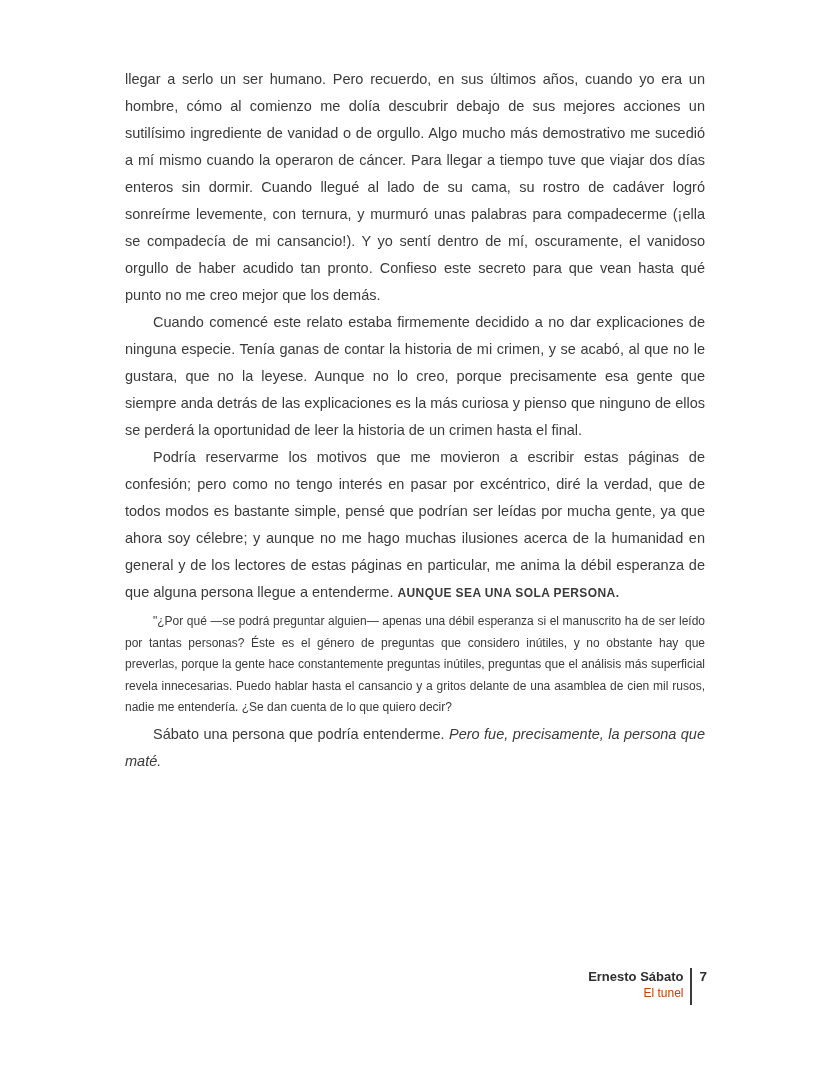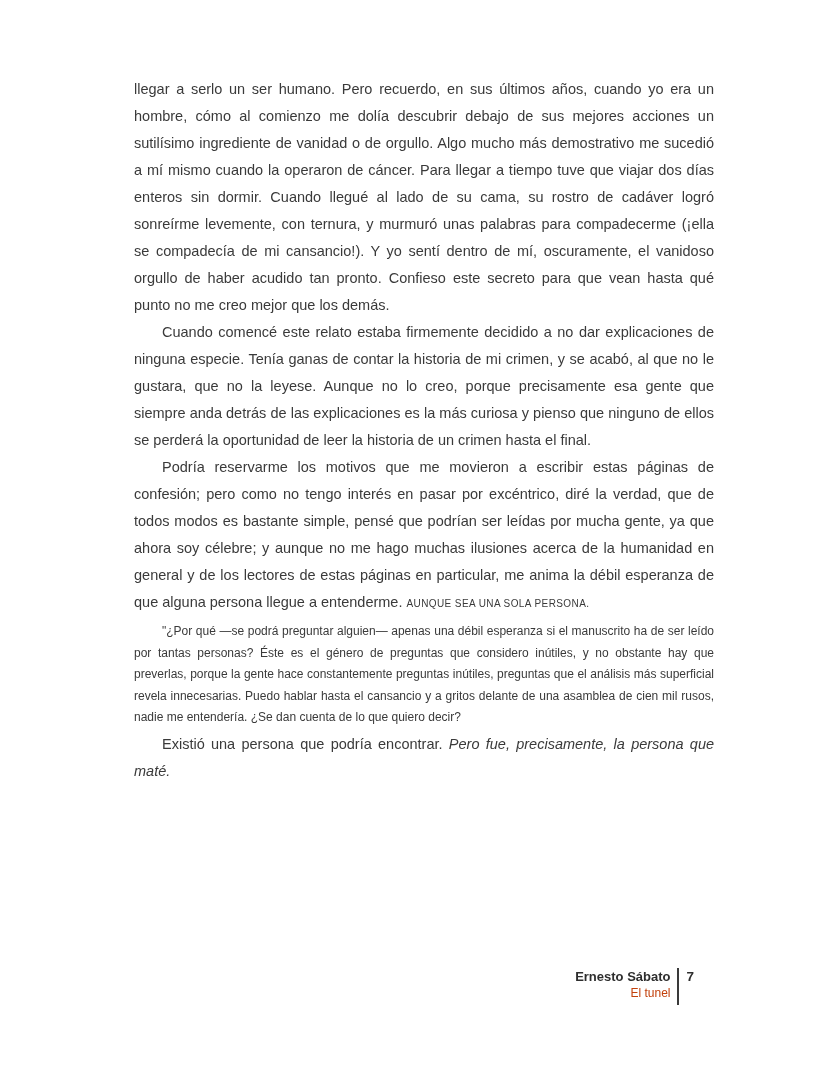--- a/index.html
+++ b/index.html
@@ -12,54 +12,54 @@
     width: 828px;
     height: 1071px;
     background: #ffffff;
     overflow: hidden;
     font-family: "Liberation Sans", sans-serif;
     color: #3a3a3a;
   }
   .content {
     position: absolute;
     left: 125px;
-    top: 76px;
+    top: 66px;
     width: 580px;
-    margin-left: 9px;
   }
   .body-par {
     margin: 0;
     font-size: 14.5px;
     line-height: 27px;
     text-align: justify;
     text-indent: 28px;
     color: #3a3a3a;
   }
   .body-par.no-indent {
     text-indent: 0;
   }
   .smallcaps {
-    font-size: 10px;
+    font-size: 12px;
     letter-spacing: 0.4px;
+    font-weight: bold;
   }
   .quote-par {
     margin: 4px 0 2px 0;
     font-size: 12px;
     line-height: 21.5px;
     text-align: justify;
     text-indent: 28px;
     color: #3a3a3a;
   }
   .italic {
     font-style: italic;
   }
   .footer {
     position: absolute;
     top: 968px;
-    right: 134px;
+    right: 121px;
     display: flex;
     align-items: flex-start;
     justify-content: space-between;
   }
   .footer-left {
     text-align: right;
   }
   .footer-author {
     font-size: 13px;
     font-weight: bold;
@@ -92,21 +92,21 @@
 
     <p class="body-par no-indent">llegar a serlo un ser humano. Pero recuerdo, en sus últimos años, cuando yo era un hombre, cómo al comienzo me dolía descubrir debajo de sus mejores acciones un sutilísimo ingrediente de vanidad o de orgullo. Algo mucho más demostrativo me sucedió a mí mismo cuando la operaron de cáncer. Para llegar a tiempo tuve que viajar dos días enteros sin dormir. Cuando llegué al lado de su cama, su rostro de cadáver logró sonreírme levemente, con ternura, y murmuró unas palabras para compadecerme (¡ella se compadecía de mi cansancio!). Y yo sentí dentro de mí, oscuramente, el vanidoso orgullo de haber acudido tan pronto. Confieso este secreto para que vean hasta qué punto no me creo mejor que los demás.</p>
 
 
     <p class="body-par">Cuando comencé este relato estaba firmemente decidido a no dar explicaciones de ninguna especie. Tenía ganas de contar la historia de mi crimen, y se acabó, al que no le gustara, que no la leyese. Aunque no lo creo, porque precisamente esa gente que siempre anda detrás de las explicaciones es la más curiosa y pienso que ninguno de ellos se perderá la oportunidad de leer la historia de un crimen hasta el final.</p>
 
     <p class="body-par"><span>Podría reservarme los motivos que me movieron a escribir estas páginas de confesión; pero como no tengo interés en pasar por excéntrico, diré la verdad, que de todos modos es bastante simple, pensé que podrían ser leídas por mucha gente, ya que ahora soy célebre; y aunque no me hago muchas ilusiones acerca de la humanidad en general y de los lectores de estas páginas en particular, me anima la débil esperanza de que alguna persona llegue a entenderme. </span><span class="smallcaps">AUNQUE SEA UNA SOLA PERSONA.</span></p>
 
     <p class="quote-par">"¿Por qué —se podrá preguntar alguien— apenas una débil esperanza si el manuscrito ha de ser leído por tantas personas? Éste es el género de preguntas que considero inútiles, y no obstante hay que preverlas, porque la gente hace constantemente preguntas inútiles, preguntas que el análisis más superficial revela innecesarias. Puedo hablar hasta el cansancio y a gritos delante de una asamblea de cien mil rusos, nadie me entendería. ¿Se dan cuenta de lo que quiero decir?</p>
 
-    <p class="body-par"><span>Existió una persona que podría encontrar. </span><span class="italic">Pero fue, precisamente, la persona que maté.</span></p>
+    <p class="body-par"><span>Sábato una persona que podría entenderme. </span><span class="italic">Pero fue, precisamente, la persona que maté.</span></p>
 
   </div>
 
   <div class="footer">
     <div class="footer-left">
       <div class="footer-author">Ernesto Sábato</div>
       <div class="footer-title">El tunel</div>
     </div>
     <div class="footer-bar"></div>
     <div class="footer-page">7</div>

